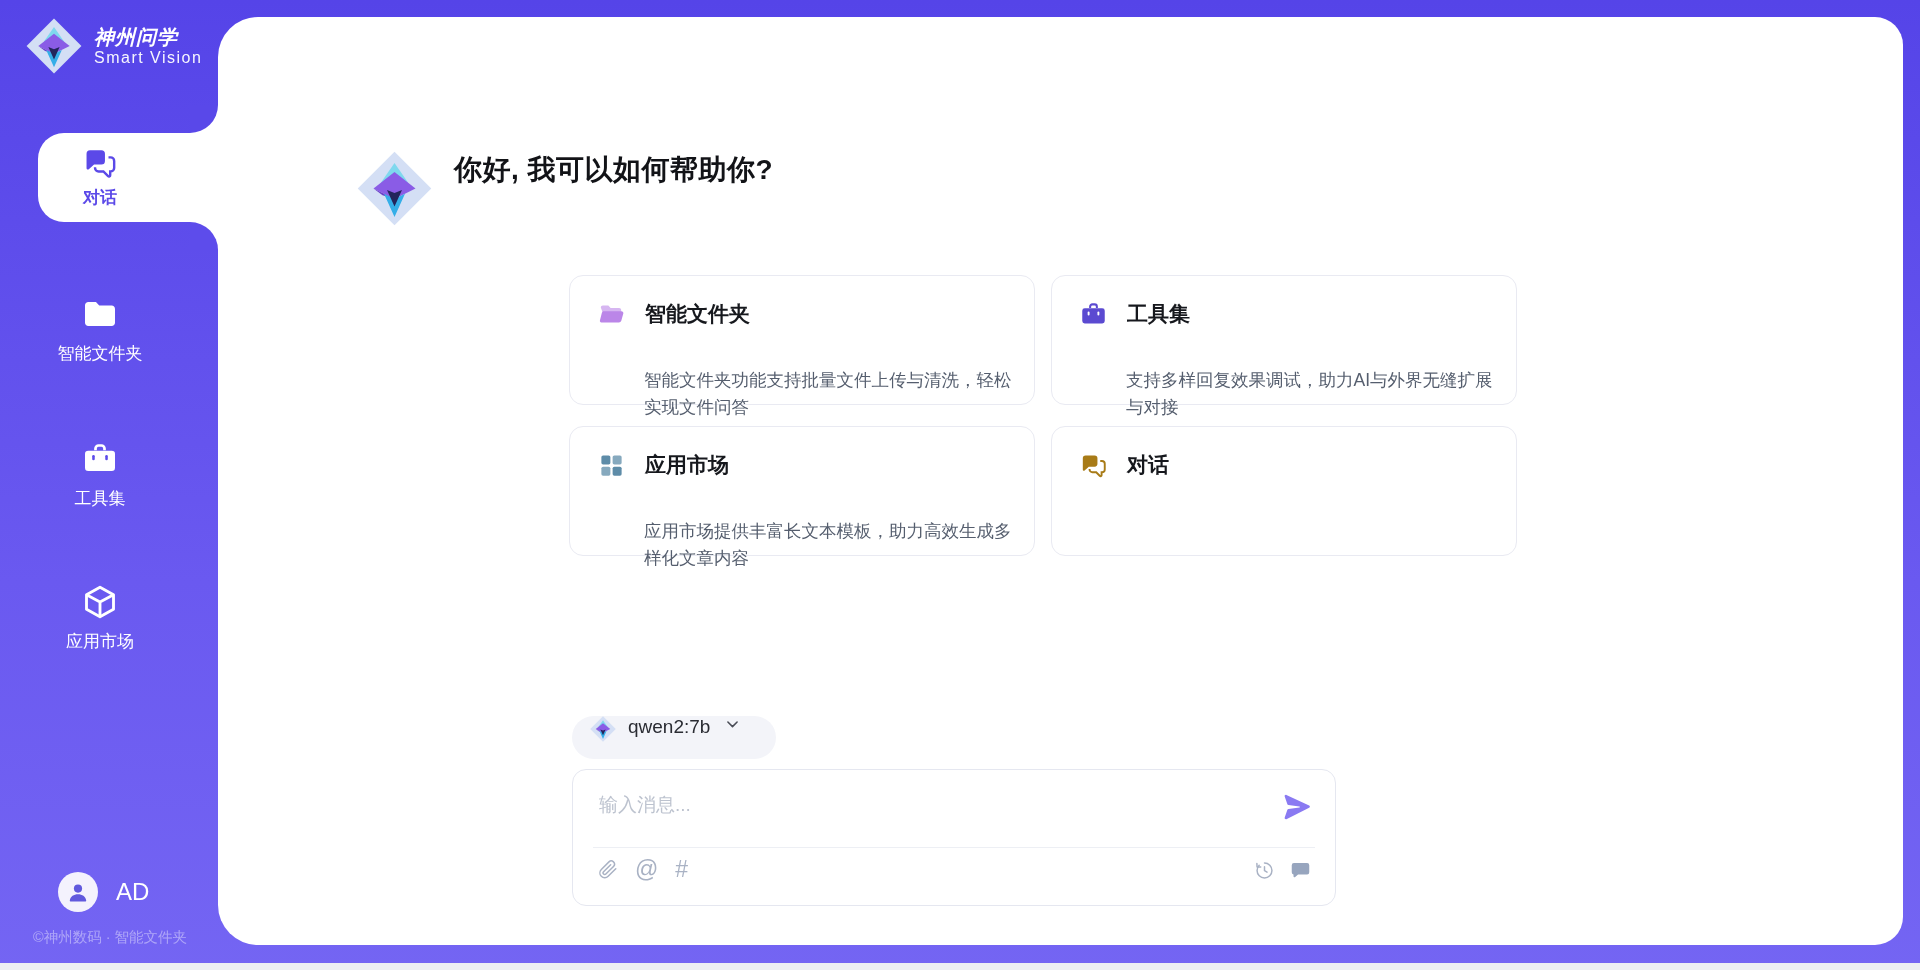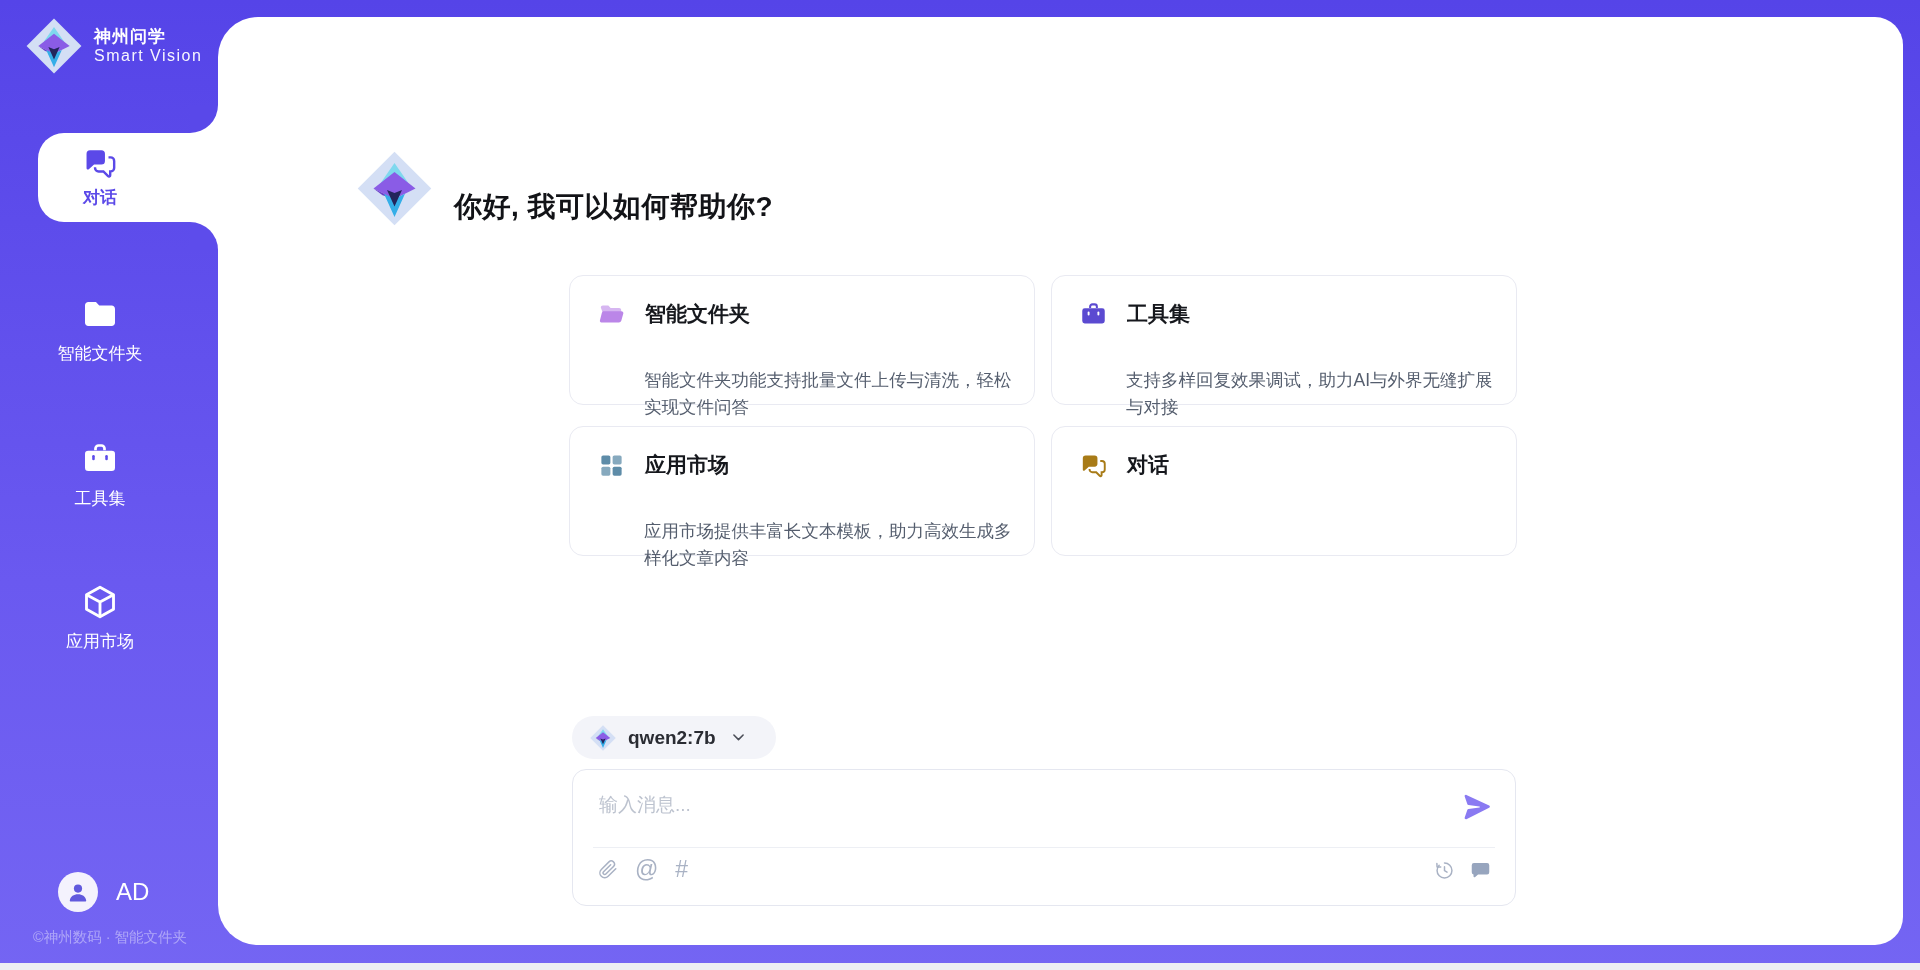--- a/index.html
+++ b/index.html
@@ -8,21 +8,21 @@
     font-family:"Liberation Sans","DejaVu Sans",sans-serif;
     background:linear-gradient(180deg,#5544e8 0%,#6a59f0 60%,#7465f3 100%);
   }
   svg{display:block}
   
   .panel{position:absolute;left:218px;top:17px;width:1685px;height:928px;
     background:#ffffff;border-radius:40px 28px 28px 40px;}
   
   .logo{position:absolute;left:26px;top:18px;display:flex;align-items:center;gap:12px;color:#fff;}
   .logo .diamond{width:56px;height:56px;}
-  .logo-name{font-size:17px;font-weight:bold;letter-spacing:1px;line-height:1.15;}
+  .logo-name{font-size:20px;font-weight:bold;letter-spacing:1px;line-height:1.15;font-style:italic;}
   .logo-sub{font-size:16px;letter-spacing:1.5px;opacity:.95;}
   .active-pill{position:absolute;left:38px;top:133px;width:192px;height:89px;
     background:#fff;border-radius:26px 0 0 26px;color:#5b49e8;}
   .active-pill .inner{position:absolute;left:0;top:0;width:124px;height:100%;
     display:flex;flex-direction:column;align-items:center;justify-content:center;gap:6px;}
   .active-pill .nav-ic{width:40px;height:34px;}
   .active-pill .nav-label{font-size:17px;font-weight:bold;}
   .scoop{position:absolute;left:190px;width:28px;height:28px;background:#fff;}
   .scoop.s-top{top:105px}.scoop.s-bottom{top:222px}
   .scoop .q{width:100%;height:100%;}
@@ -31,42 +31,42 @@
   .nav-item{position:absolute;left:20px;width:160px;text-align:center;color:#fff;cursor:pointer;}
   .nav-item .nav-ic{width:40px;height:36px;margin:0 auto 10px auto;color:#fff;}
   .nav-item .nav-label{font-size:17px;}
   .nav-folder{top:296px}.nav-toolset{top:441px}.nav-market{top:584px}.nav-settings{top:731px}
   .user{position:absolute;left:58px;top:872px;display:flex;align-items:center;gap:18px;color:#fff;}
   .avatar{width:40px;height:40px;border-radius:50%;background:#f4f2fd;display:flex;align-items:center;justify-content:center;color:#6159dd;}
   .avatar svg{width:24px;height:24px;}
   .user-name{font-size:24px;}
   .copyright{position:absolute;left:10px;top:928px;width:200px;font-size:14.5px;color:rgba(255,255,255,.42);text-align:center;}
   
-  .greeting{position:absolute;left:357px;top:151px;display:flex;align-items:flex-end;gap:22px;}
+  .greeting{position:absolute;left:357px;top:151px;display:flex;align-items:flex-start;gap:22px;}
   .greeting .diamond{width:75px;height:75px;}
   .greeting-text{font-size:28px;font-weight:bold;color:#121317;letter-spacing:.5px;}
   
   .card{position:absolute;width:466px;height:130px;background:#fff;border:1px solid #e9eaf2;
     border-radius:14px;box-sizing:border-box;cursor:pointer;--notch:#fff;}
   .card-1{left:351px;top:258px}.card-2{left:833px;top:258px}
   .card-3{left:351px;top:409px}.card-4{left:833px;top:409px}
   .card-head{position:absolute;left:28px;top:24px;display:flex;align-items:center;gap:20px;}
   .card-ic{width:27px;height:27px;}
   .card-1 .card-ic{color:#bb86e8}.card-2 .card-ic{color:#5b4ad1}
   .card-3 .card-ic{color:#5e8ca8}.card-4 .card-ic{color:#a87b17}
   .card-title{font-size:21px;font-weight:bold;color:#16181d;}
   .card-desc{position:absolute;left:74px;top:58px;width:372px;font-size:17.5px;line-height:1.55;color:#555e6e;margin-top:33px;}
   
   .model-pill{position:absolute;left:354px;top:699px;height:43px;min-width:168px;padding:0 18px;
-    background:#f3f4f9;border-radius:22px;display:inline-flex;align-items:center;gap:12px;cursor:pointer;font-weight:bold;}
+    background:#f3f4f9;border-radius:22px;display:inline-flex;align-items:flex-start;gap:12px;cursor:pointer;}
   .model-pill .diamond{width:26px;height:26px;}
   .model-name{font-size:19px;color:#2a2c33;}
   .chev{width:17px;height:17px;color:#4a4d57;margin-left:2px;}
   
-  .composer{position:absolute;left:354px;top:752px;width:944px;height:137px;box-sizing:border-box;
+  .composer{position:absolute;left:354px;top:752px;width:764px;height:137px;box-sizing:border-box;
     background:#fff;border:1px solid #e5e7f0;border-radius:14px;}
   .msg-input{position:absolute;left:24px;top:14px;width:820px;height:40px;border:none;outline:none;
     font-size:19px;color:#333;font-family:inherit;background:transparent;}
   .msg-input::placeholder{color:#bdc3cf;}
   .send-btn{position:absolute;right:22px;top:23px;width:31px;height:31px;color:#8a7af2;cursor:pointer;background:none;border:none;padding:0;}
   .send-btn svg{width:31px;height:31px;}
   .divider{position:absolute;left:20px;right:20px;top:77px;height:1px;background:#edeff4;}
   .tools-left{position:absolute;left:24px;top:88px;display:flex;align-items:center;gap:17px;color:#a9b2c4;}
   .tools-right{position:absolute;right:24px;top:90px;display:flex;align-items:center;gap:15px;color:#a9b2c4;}
   .tool{cursor:pointer;display:flex;align-items:center;}

